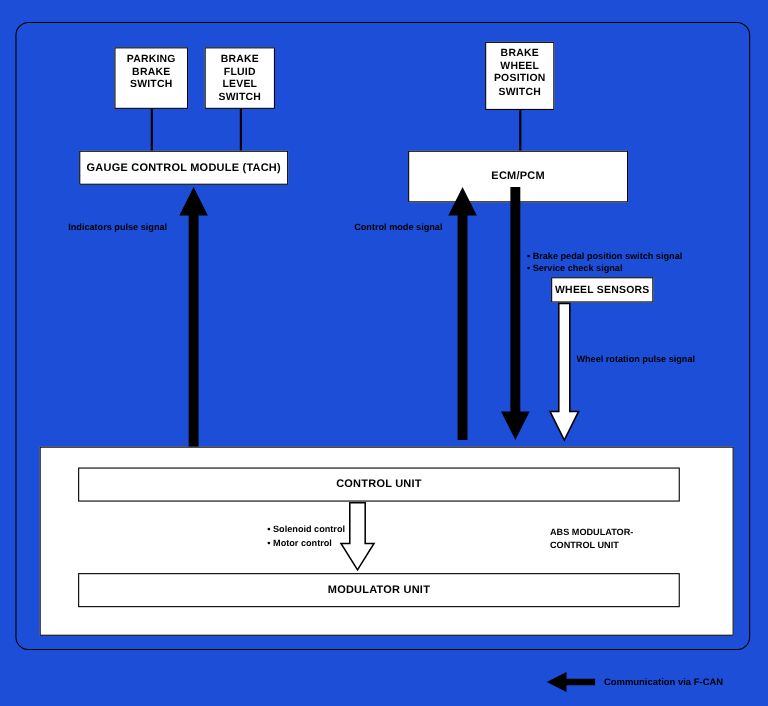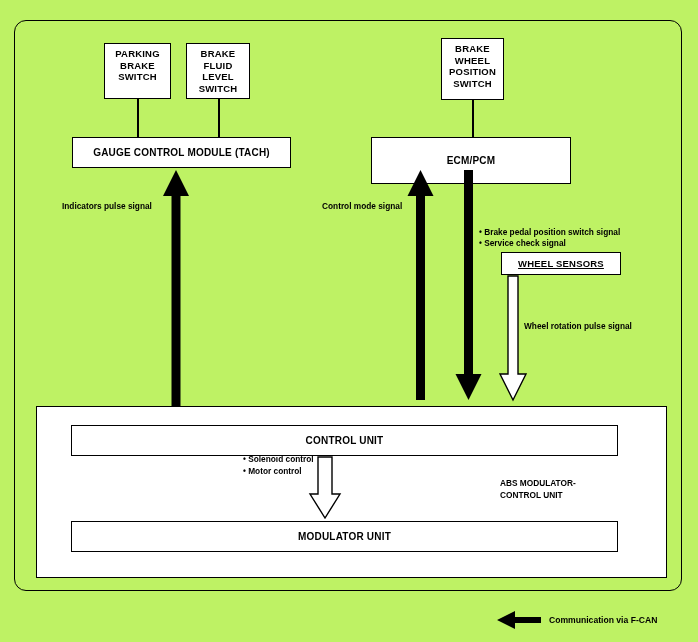--- a/index.html
+++ b/index.html
@@ -8,21 +8,21 @@
     background: #ffffff;
   }
   body {
     font-family: "Liberation Sans", sans-serif;
     color: #000000;
   }
   #canvas {
     position: relative;
     width: 698px;
     height: 642px;
-    background: #bef264;
+    background: #1d4ed8;
     overflow: hidden;
   }
   .outer-frame {
     position: absolute;
     left: 14px;
     top: 20px;
     width: 668px;
     height: 571px;
     border: 1.5px solid #000;
     border-radius: 12px;
@@ -118,29 +118,29 @@
       <div>WHEEL</div>
       <div>POSITION</div>
       <div>SWITCH</div>
     </div>
   </div>
 
   <div class="conn" style="left:137px; top:99px; height:39px;"></div>
   <div class="conn" style="left:218px; top:99px; height:39px;"></div>
   <div class="conn" style="left:472px; top:100px; height:38px;"></div>
 
-  <div class="box wide-box" style="left:72px; top:137px; width:219px; height:31px;">
+  <div class="box wide-box" style="left:72px; top:137px; width:190px; height:31px;">
     <span>GAUGE CONTROL MODULE (TACH)</span>
   </div>
 
   <div class="box wide-box" style="left:371px; top:137px; width:200px; height:47px;">
     <span>ECM/PCM</span>
   </div>
 
-  <div class="box wide-box" style="left:501px; top:252px; width:120px; height:23px; font-size:9.5px;text-decoration:underline;">
+  <div class="box wide-box" style="left:501px; top:252px; width:93px; height:23px; font-size:9.5px;">
     <span>WHEEL SENSORS</span>
   </div>
 
   <div class="box" style="left:36px; top:406px; width:631px; height:172px; border-width:1.2px;"></div>
 
   <div class="box wide-box" style="left:71px; top:425px; width:547px; height:31px;">
     <span>CONTROL UNIT</span>
   </div>
 
   <div class="box wide-box" style="left:71px; top:521px; width:547px; height:31px;text-align:right;">
@@ -156,21 +156,21 @@
 
   <div class="label" style="left:322px; top:201px;">Control mode signal</div>
 
   <div class="bullet-list" style="left:479px; top:198px;margin-top:29px;">
     <div>• Brake pedal position switch signal</div>
     <div class="italic">• Service check signal</div>
   </div>
 
   <div class="label" style="left:524px; top:321px;">Wheel rotation pulse signal</div>
 
-  <div class="bullet-list" style="left:243px; top:454px; line-height:11.5px;">
+  <div class="bullet-list" style="left:243px; top:476px; line-height:11.5px;">
     <div>• Solenoid control</div>
     <div>• Motor control</div>
   </div>
 
   <svg class="arrow-layer" viewBox="0 0 698 642">
 
     <polygon fill="#000000" points="171.5,406 171.5,196 163,196 176,170 189,196 180.5,196 180.5,406"></polygon>
 
     <polygon fill="#000000" points="416,400 416,196 407.5,196 420.5,170 433.5,196 425,196 425,400"></polygon>
 

